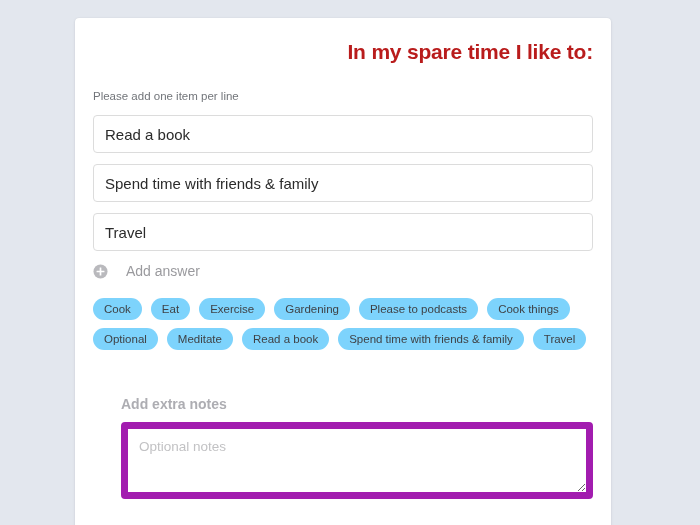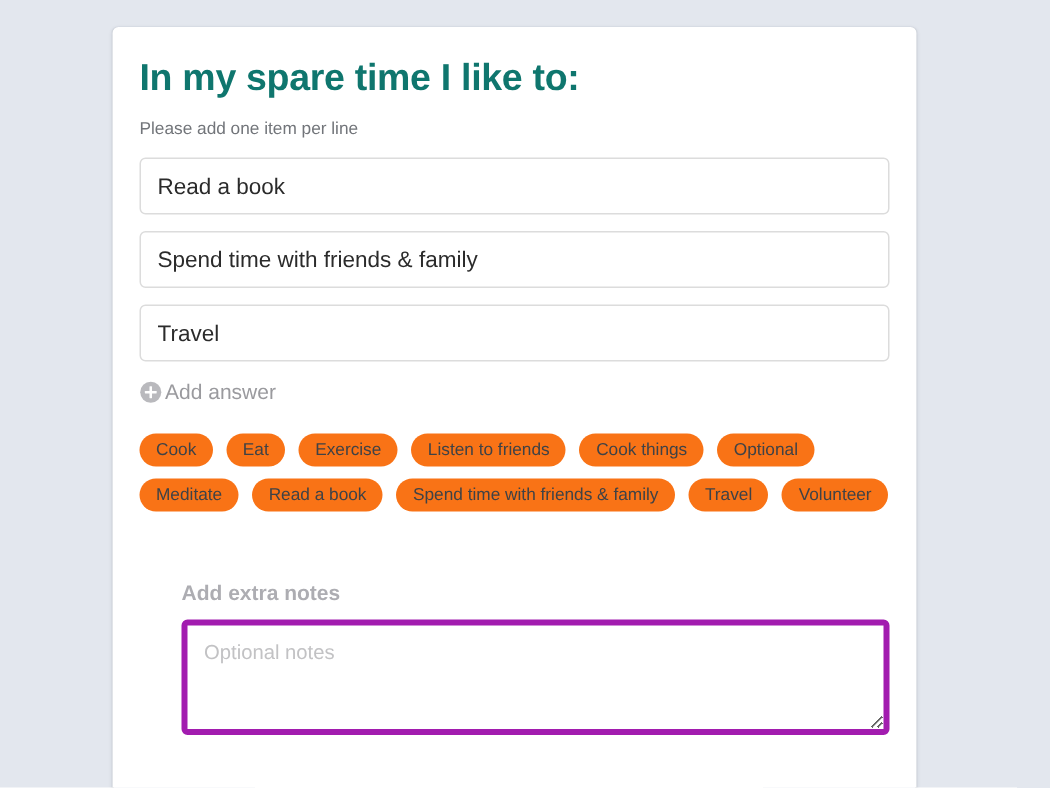--- a/index.html
+++ b/index.html
@@ -31,29 +31,30 @@
     background: #ffffff;
     border-radius: 4px;
     box-shadow: 0 1px 3px rgba(30, 40, 60, 0.10), 0 0 1px rgba(30,40,60,0.12);
     box-sizing: border-box;
     padding: 20px 18px 0 18px;
   }
 
   .page-title {
     margin: 0;
     padding: 0 0 0 0;
-    font-size: 25px;
+    font-size: 21px;
     font-weight: bold;
-    color: #0f766e;
+    color: #b91c1c;
     letter-spacing: -0.2px;
     line-height: 28px;
+    text-align: right;
   }
 
   .subtitle {
-    margin-top: 13px;
+    margin-top: 23px;
     font-size: 11.5px;
     color: #72757a;
     line-height: 14px;
   }
 
   .answers {
     margin-top: 12px;
   }
 
   .answer-input {
@@ -69,21 +70,21 @@
     font-family: "Liberation Sans", sans-serif;
     font-size: 15px;
     color: #2b2b2b;
     outline: none;
   }
   .answer-input::placeholder { color: #b6b6b6; }
 
   .add-answer {
     display: inline-flex;
     align-items: center;
-    gap: 2px;
+    gap: 18px;
     margin-top: 2px;
     cursor: pointer;
     user-select: none;
   }
   .plus-icon {
     width: 15px;
     height: 15px;
     display: block;
   }
   .add-answer-label {
@@ -98,21 +99,21 @@
     gap: 8px 9px;
     margin-top: 15px;
     max-width: 500px;
   }
   .chip {
     display: inline-flex;
     align-items: center;
     height: 22px;
     padding: 0 11px;
     border-radius: 11px;
-    background: #f97316;
+    background: #7dd3fc;
     color: #3f4246;
     font-size: 11.5px;
     line-height: 22px;
     white-space: nowrap;
     cursor: pointer;
     border: none;
     font-family: "Liberation Sans", sans-serif;
   }
 
   .notes-section {
@@ -125,21 +126,21 @@
     color: #adadb2;
     line-height: 18px;
   }
   .notes-area {
     display: block;
     box-sizing: border-box;
     width: 100%;
     height: 77px;
     margin-top: 9px;
     padding: 10px 11px;
-    border: 4px solid #a21caf;
+    border: 7px solid #a21caf;
     border-radius: 4px;
     background: #ffffff;
     font-family: "Liberation Sans", sans-serif;
     font-size: 13.5px;
     color: #2b2b2b;
     resize: vertical;
     outline: none;
   }
   .notes-area::placeholder { color: #c2c2c4; }
 </style>
@@ -167,28 +168,28 @@
           <rect x="3.8" y="7.1" width="8.4" height="1.8" rx="0.3" fill="#ffffff"></rect>
         </svg>
       </span>
       <span class="add-answer-label">Add answer</span>
     </div>
 
     <div class="chips">
       <button class="chip">Cook</button>
       <button class="chip">Eat</button>
       <button class="chip">Exercise</button>
-      <button class="chip">Listen to friends</button>
+      <button class="chip">Gardening</button>
+      <button class="chip">Please to podcasts</button>
       <button class="chip">Cook things</button>
       <button class="chip">Optional</button>
       <button class="chip">Meditate</button>
       <button class="chip">Read a book</button>
       <button class="chip">Spend time with friends &amp; family</button>
       <button class="chip">Travel</button>
-      <button class="chip">Volunteer</button>
     </div>
 
     <div class="notes-section">
       <div class="notes-label">Add extra notes</div>
       <textarea class="notes-area" placeholder="Optional notes" style=""></textarea>
     </div>
 
   </div>
 </div>
 

